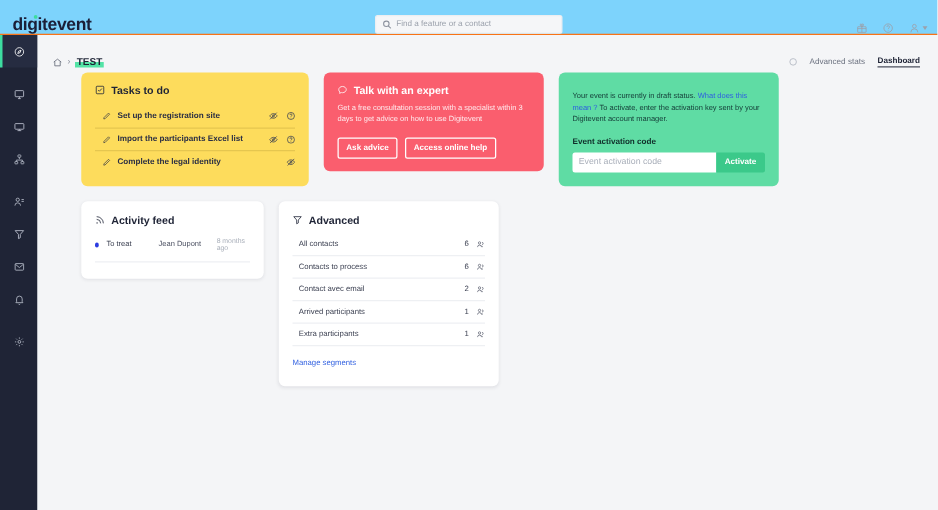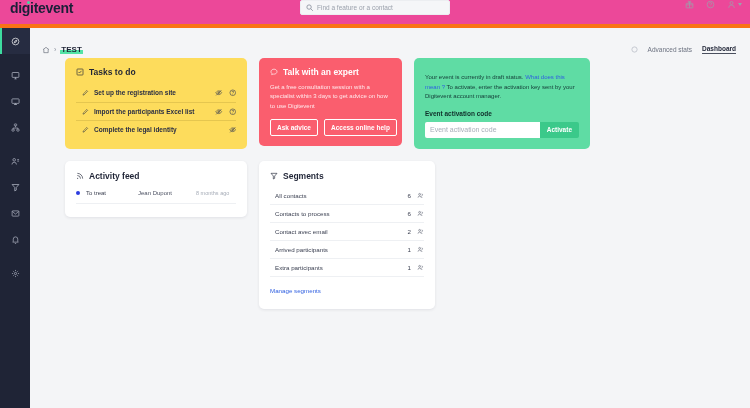--- a/index.html
+++ b/index.html
@@ -7,22 +7,22 @@
     width: 750px; height: 408px;
     font-family: "Liberation Sans", sans-serif;
     background: #f4f5f7;
     overflow: hidden;
   }
   .app { position: relative; width: 750px; height: 408px; }
 
   
   .topbar {
     position: absolute; top: 0; left: 0; right: 0; height: 28px;
-    background: #ec4899; display: flex; align-items: flex-start;
-    border-bottom: 4px solid #f97316; z-index: 5;
+    background: #7dd3fc; display: flex; align-items: flex-end;
+    border-bottom: 1px solid #f97316; z-index: 5;
   }
   .logo {
     font-size: 14px; font-weight: bold; letter-spacing: -0.3px;
     color: #1b1f38; margin-left: 10px; position: relative;
   }
   .logo .dot {
     position: absolute; width: 3px; height: 3px; border-radius: 50%;
     background: #3ddca0; top: 1px; left: 17px;
   }
   .searchwrap {
@@ -100,21 +100,21 @@
     display: flex; align-items: center; gap: 5px;
     padding: 5px 0 5px 6px; border-top: 1px solid rgba(120,100,20,.18);
     cursor: pointer;
   }
   .task-item:first-child { border-top: none; }
   .task-label { font-size: 6.5px; font-weight: bold; color: #2b2f44; }
   .task-icons { margin-left: auto; display: flex; align-items: center; gap: 6px; color: #3a3f52; }
 
   
   .card-expert {
-    background: #fa5e6e; width: 143px; padding: 9px 11px 10px 11px;
+    background: #fa5e6e; width: 176px; padding: 9px 11px 10px 11px;
   }
   .card-expert .card-title { color: #ffffff; }
   .expert-text { margin-top: 6px; font-size: 6px; color: #ffe9ec; line-height: 1.55; }
   .expert-btns { margin-top: 8px; display: flex; gap: 6px; }
   .btn-outline {
     border: 1px solid #ffffff; color: #ffffff; background: transparent;
     font-family: "Liberation Sans", sans-serif;
     font-size: 6.5px; font-weight: bold; border-radius: 2px;
     padding: 4px 6px; cursor: pointer; white-space: nowrap;
   }
@@ -134,21 +134,21 @@
   }
   .activate-row input::placeholder { color: #a8aeb9; }
   .btn-activate {
     background: #3bc98a; color: #ffffff; border: none;
     font-family: "Liberation Sans", sans-serif;
     font-size: 6.5px; font-weight: bold; border-radius: 0 2px 2px 0;
     padding: 0 7px; cursor: pointer;
   }
 
   
-  .card-activity { width: 182px; padding: 10px 11px 13px 11px; }
+  .card-activity { width: 146px; padding: 10px 11px 13px 11px; }
   .act-row {
     margin-top: 9px; display: flex; align-items: center;
     padding-bottom: 7px; border-bottom: 1px solid #eef0f3;
   }
   .act-dot { width: 4px; height: 4px; border-radius: 50%; background: #2c3ce0; margin-right: 6px; }
   .act-state { font-size: 6px; color: #3c4152; width: 52px; }
   .act-user { font-size: 6px; color: #4d5263; width: 58px; }
   .act-time { font-size: 5.5px; color: #a7adb8; }
 
   
@@ -409,21 +409,21 @@
             <span class="act-user">Jean Dupont</span>
             <span class="act-time">8 months ago</span>
           </div>
         </div>
 
         <div class="card card-white card-segments">
           <div class="card-title">
             <svg width="8" height="8" viewBox="0 0 24 24" fill="none" stroke="#1f2436" stroke-width="1.9">
               <path d="M3 4h18l-7 8v7l-4 2v-9z"></path>
             </svg>
-            <span>Segments</span>
+            <span>Advanced</span>
           </div>
           <div class="seg-list">
 
             <div class="seg-item">
               <span class="seg-name">All contacts</span>
               <span class="seg-count">6</span>
               <span class="seg-ic">
                 <svg width="7" height="7" viewBox="0 0 24 24" fill="none" stroke="currentColor" stroke-width="1.8">
                   <circle cx="9" cy="8" r="3.2"></circle>
                     <path d="M3.5 19.5a5.5 5.5 0 0111 0"></path>

